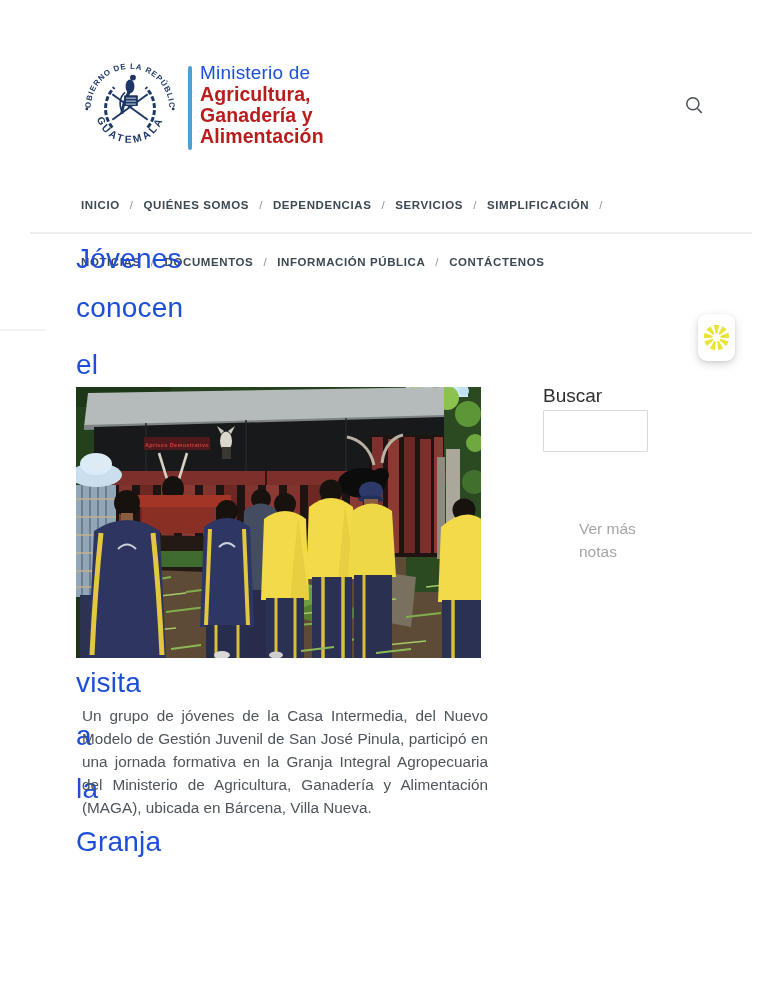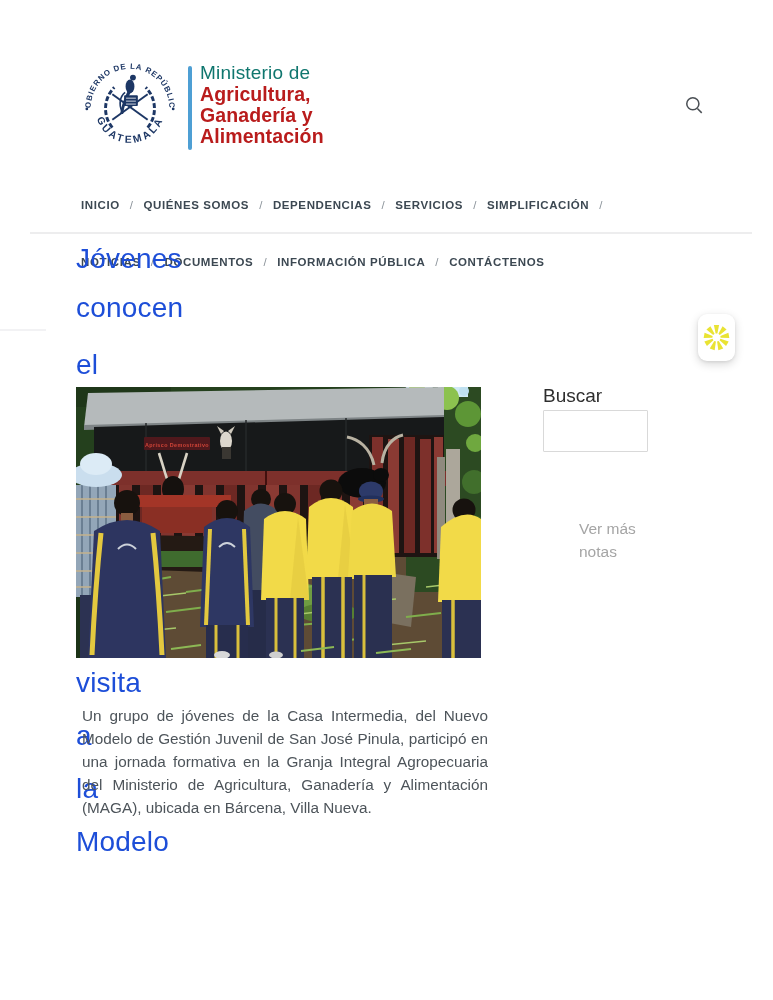--- a/index.html
+++ b/index.html
@@ -4,21 +4,21 @@
 <style>
   html,body{margin:0;padding:0;background:#fff;}
   .page{position:relative;width:773px;height:1000px;background:#fff;overflow:hidden;
         font-family:"Liberation Sans",sans-serif;}
 
   
   .logo{position:absolute;left:77px;top:55px;width:280px;height:106px;}
   .logo-seal{position:absolute;left:0;top:0;width:106px;height:106px;}
   .logo-bar{position:absolute;left:111px;top:11px;width:4px;height:84px;background:#4e9fd4;border-radius:2px;}
   .logo-text{position:absolute;left:123px;top:7px;white-space:nowrap;}
-  .logo-prefix{font-size:19px;color:#0f766e;font-weight:400;line-height:22px;letter-spacing:.2px;}
+  .logo-prefix{font-size:19px;color:#1d4ed8;font-weight:400;line-height:22px;letter-spacing:.2px;}
   .logo-bold{font-size:19.5px;color:#b91c1c;font-weight:700;line-height:21px;letter-spacing:.1px;}
   .seal-arc-top{font-size:8px;font-weight:700;letter-spacing:.9px;fill:#1d3765;}
   .seal-arc-bottom{font-size:10.5px;font-weight:700;letter-spacing:2.6px;fill:#1d3765;}
 
   .search-btn{position:absolute;left:681px;top:94px;width:28px;height:28px;background:none;border:none;padding:0;cursor:pointer;}
 
   
   .nav-row{position:absolute;left:81px;display:flex;align-items:flex-end;column-gap:10px;
            font-size:11.5px;font-weight:700;letter-spacing:.6px;color:#3c4852;white-space:nowrap;}
   .nav-row a{color:#3c4852;text-decoration:none;}
@@ -132,21 +132,21 @@
 
   <div class="left-stub"></div>
 
   <h1 class="article-title">
     <span class="title-word tw0">Jóvenes</span>
     <span class="title-word tw1">conocen</span>
     <span class="title-word tw2">el</span>
     <span class="title-word tw3">visita</span>
     <span class="title-word tw4">a</span>
     <span class="title-word tw5">la</span>
-    <span class="title-word tw6">Modelo</span>
+    <span class="title-word tw6">Granja</span>
   </h1>
 
   <svg class="photo" viewBox="0 0 405 271" preserveAspectRatio="none">
 
     <rect x="0" y="0" width="405" height="271" fill="#5e4b35"></rect>
 
     <rect x="0" y="0" width="405" height="100" fill="#24401d"></rect>
     <rect x="0" y="0" width="95" height="20" fill="#1f3719"></rect>
 
     <rect x="330" y="0" width="75" height="205" fill="#2c4a22"></rect>

